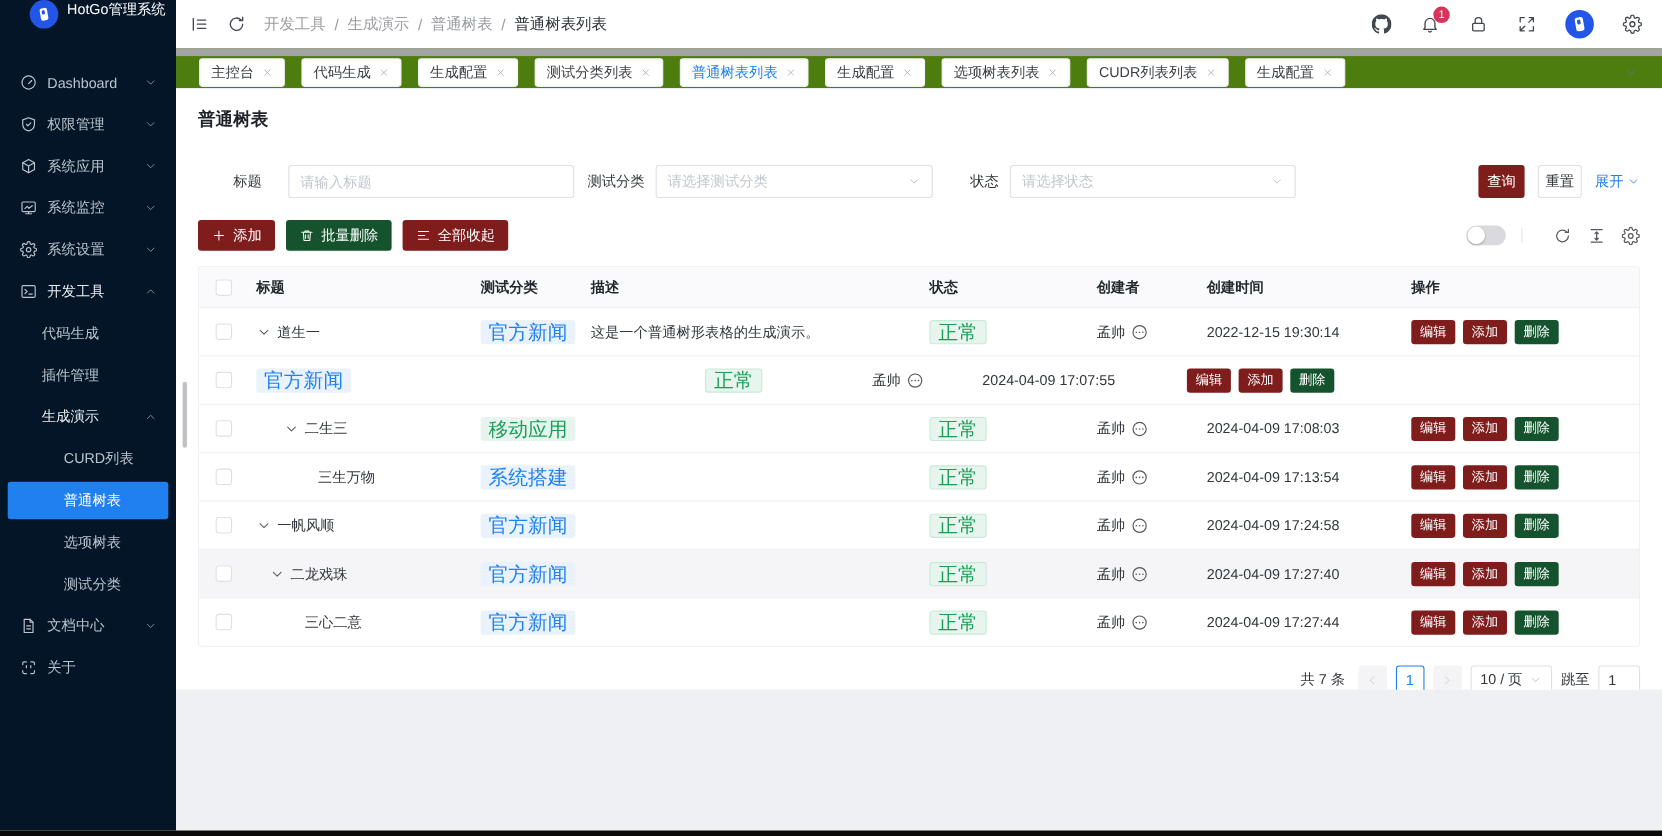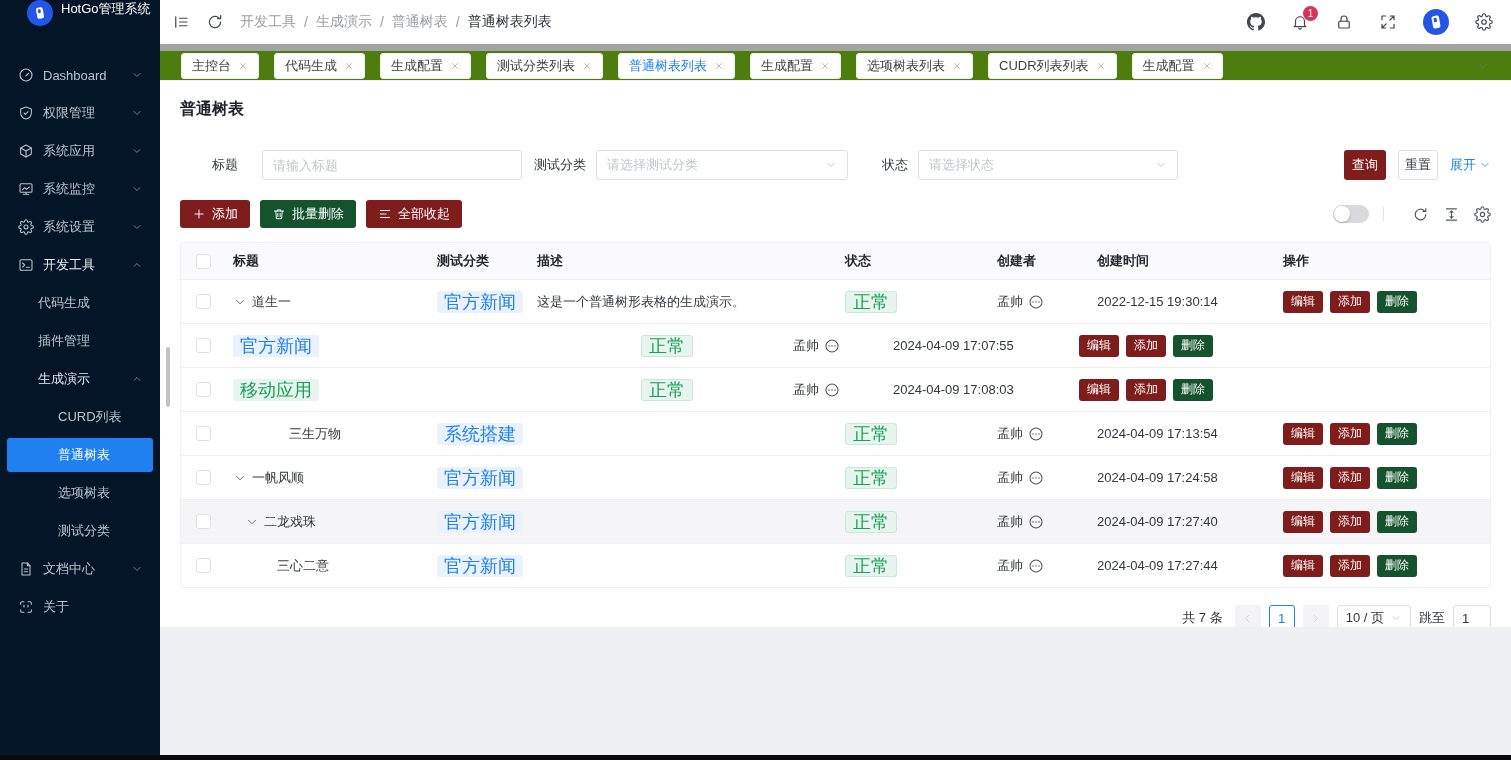--- a/index.html
+++ b/index.html
@@ -581,20 +581,29 @@
             <button class="btn btn-primary btn-xs">编辑</button>
             <button class="btn btn-primary btn-xs">添加</button>
             <button class="btn btn-danger btn-xs">删除</button>
           </div>
         </div>
 
         <div class="trow">
           <div class="td col-check">
               <span class="checkbox"></span>
             </div>
+          <div class="td col-title">
+              <span class="indent" style="width:25px"></span>
+              <span class="tree-chevron">
+                <svg class="stroke" viewBox="0 0 24 24">
+                  <path d="M6 9l6 6 6-6"></path>
+                </svg>
+              </span>
+              <span class="cell-text">二生三</span>
+            </div>
           <div class="td col-cat">
               <span class="tag tag-green">移动应用</span>
             </div>
           <div class="td col-desc cell-text"></div>
           <div class="td col-status">
               <span class="tag tag-status">正常</span>
             </div>
           <div class="td col-creator">
               <span class="cell-text">孟帅</span>
               <span class="creator-icon">

